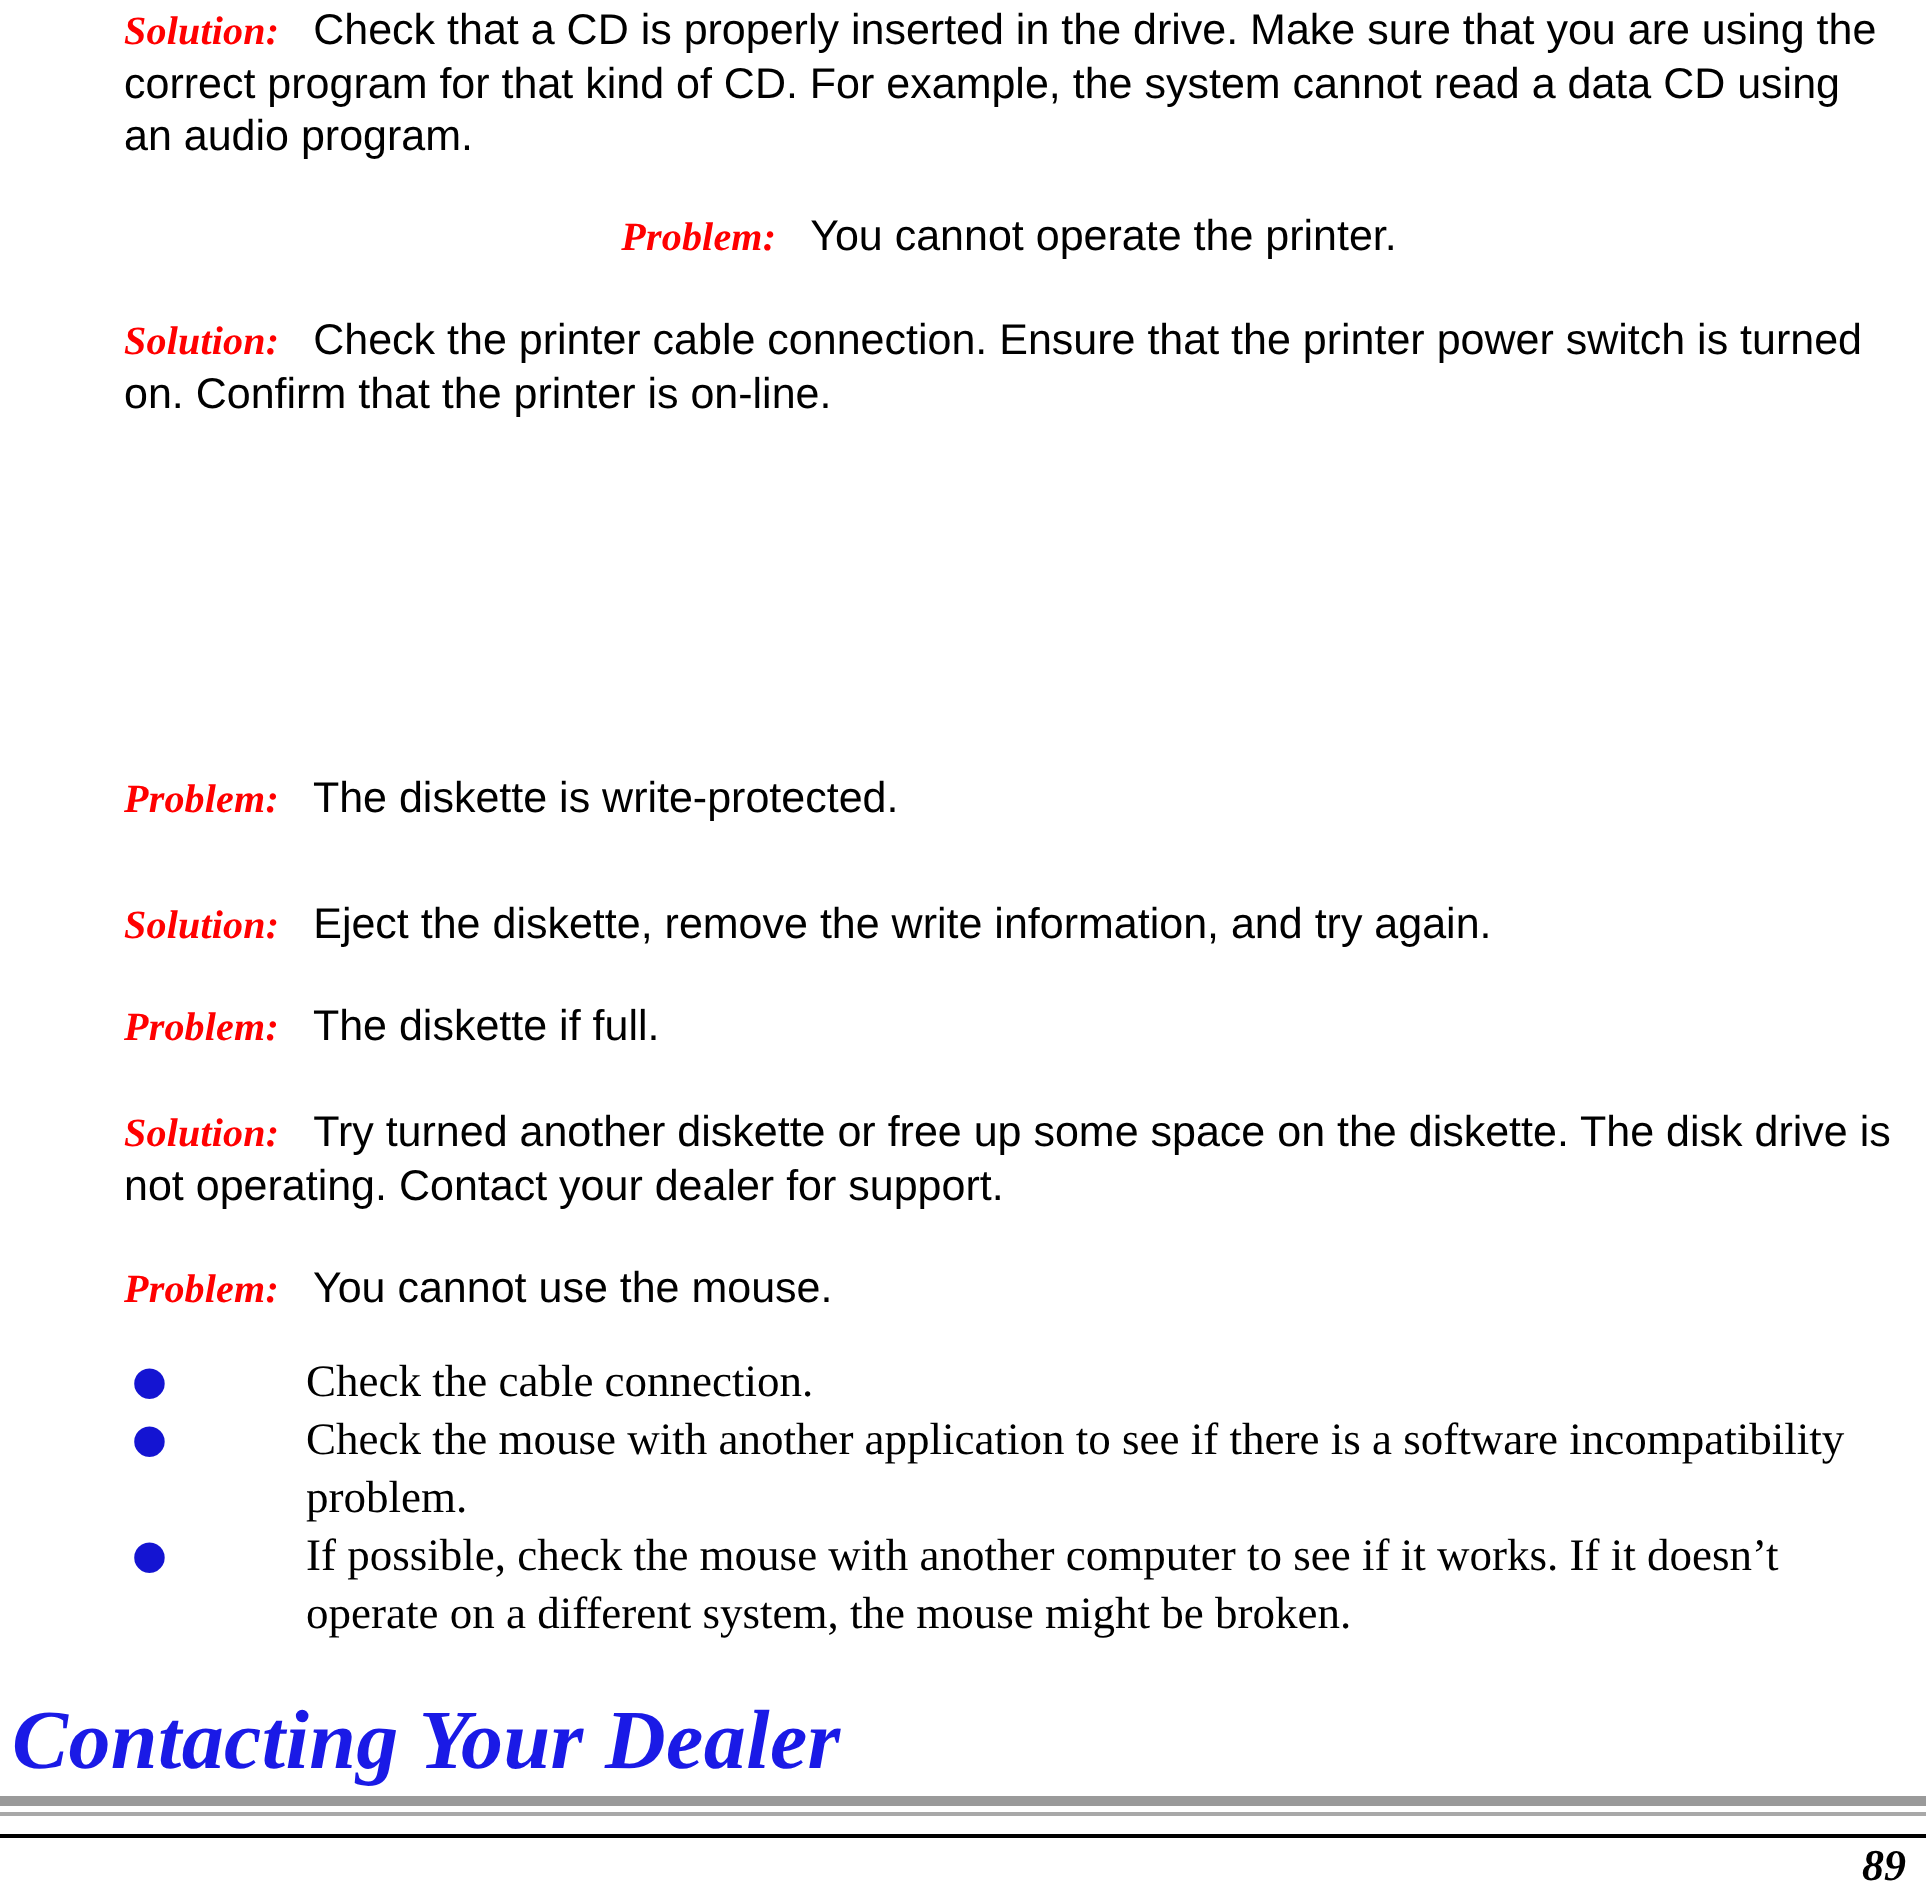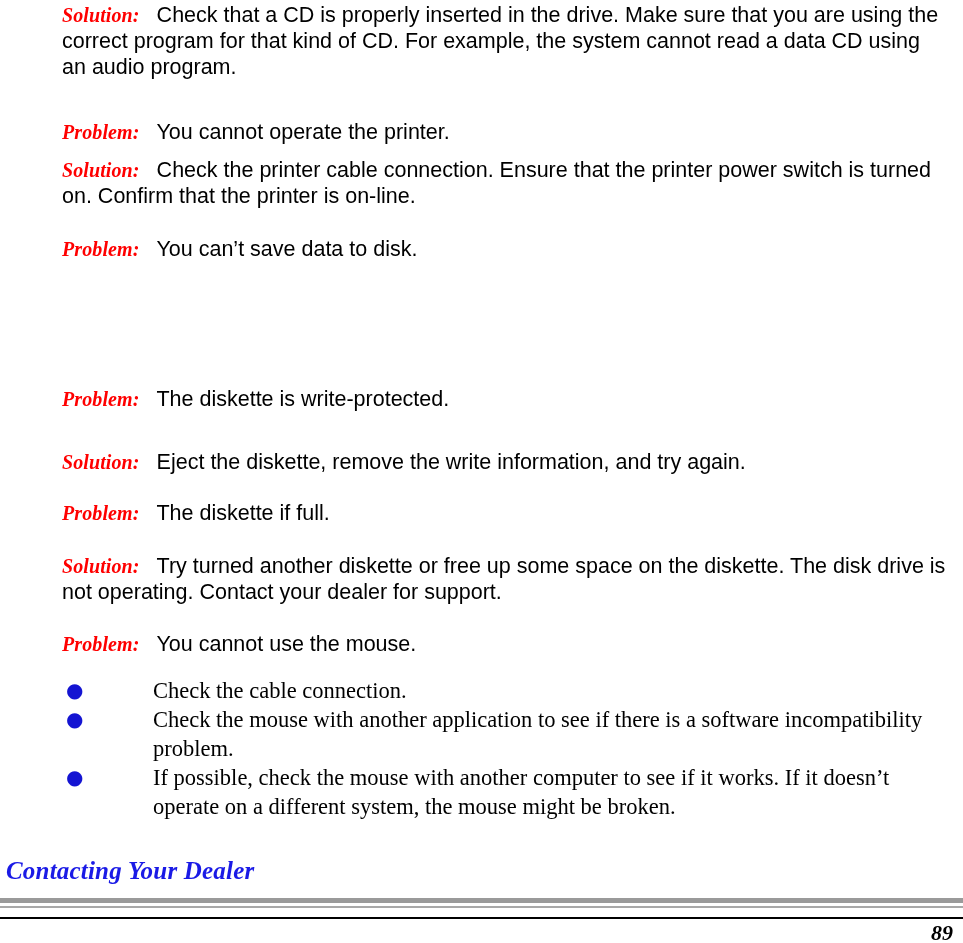--- a/index.html
+++ b/index.html
@@ -94,21 +94,21 @@
 
   
   .section-heading {
     position: absolute;
     left: 6px;
     width: 900px;
     margin: 0;
     font-family: "Liberation Serif", serif;
     font-weight: bold;
     font-style: italic;
-    font-size: 25px;
+    font-size: 42px;
     line-height: 36px;
     color: #1a1ae6;
     letter-spacing: 0.2px;
   }
 
   
   .rule {
     position: absolute;
     left: 0;
     width: 963px;
@@ -140,31 +140,28 @@
 </style>
 </head>
 <body>
 
 <div class="page">
 
   <div class="qa-block" style="top: 2px;">
     <p class="qa-para"><span class="qa-label">Solution:</span><span class="qa-gap"></span><span class="qa-text">Check that a CD is properly inserted in the drive.  Make sure that you are using the correct program for that kind of CD.  For example, the system cannot read a data CD using an audio program.</span></p>
   </div>
 
-  <div class="qa-block" style="top: 119px;">
+  <div class="qa-block" style="top: 105px; text-align: center;">
     <p class="qa-para"><span class="qa-label">Problem:</span><span class="qa-gap"></span><span class="qa-text">You cannot operate the printer.</span></p>
   </div>
 
   <div class="qa-block" style="top: 157px;">
     <p class="qa-para"><span class="qa-label">Solution:</span><span class="qa-gap"></span><span class="qa-text">Check the printer cable connection.  Ensure that the printer power switch is turned on.  Confirm that the printer is on-line.</span></p>
   </div>
 
-  <div class="qa-block" style="top: 236px;">
-    <p class="qa-para"><span class="qa-label">Problem:</span><span class="qa-gap"></span><span class="qa-text">You can’t save data to disk.</span></p>
-  </div>
 
 
   <div class="qa-block" style="top: 386px;">
     <p class="qa-para"><span class="qa-label">Problem:</span><span class="qa-gap"></span><span class="qa-text">The diskette is write-protected.</span></p>
   </div>
 
   <div class="qa-block" style="top: 449px;">
     <p class="qa-para"><span class="qa-label">Solution:</span><span class="qa-gap"></span><span class="qa-text">Eject the diskette, remove the write information, and try again.</span></p>
   </div>
 

